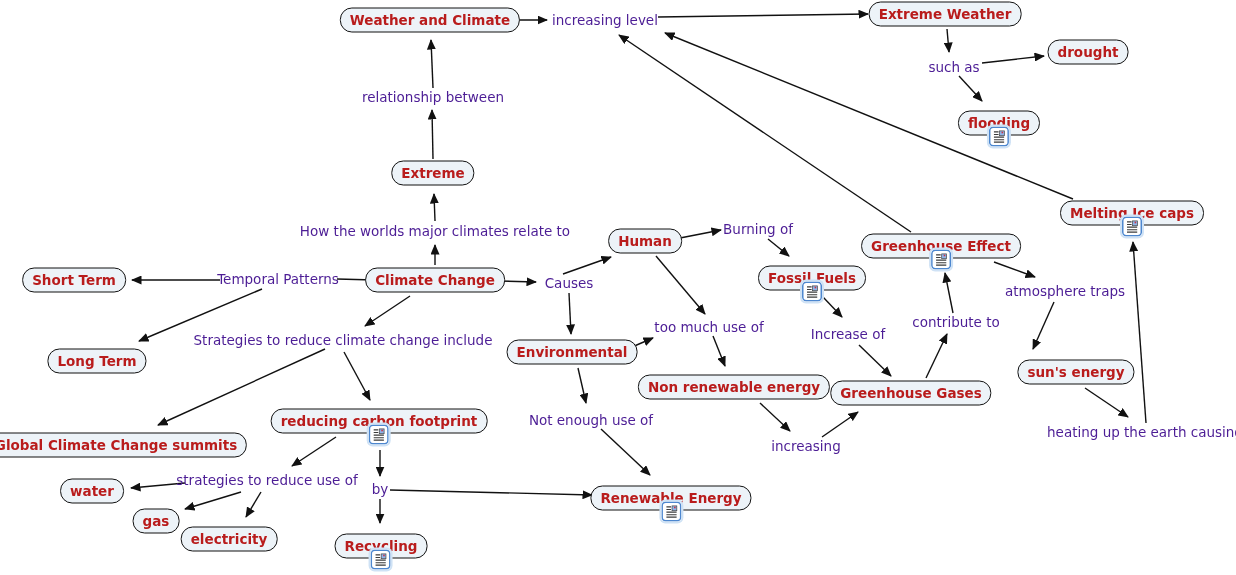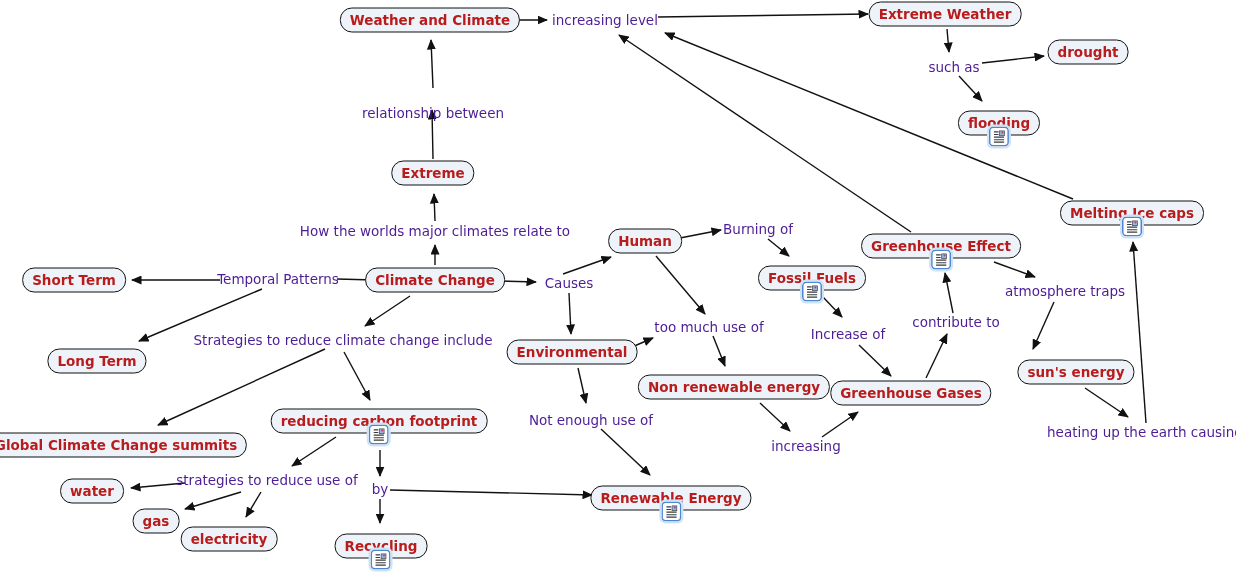--- a/index.html
+++ b/index.html
@@ -174,21 +174,21 @@
           <g stroke="#3a3a3a" stroke-width="1.1">
             <line x1="5" y1="5.4" x2="9.6" y2="5.4"></line>
             <line x1="5" y1="8" x2="9.6" y2="8"></line>
             <line x1="5" y1="10.6" x2="15.2" y2="10.6"></line>
             <line x1="5" y1="13.2" x2="15.2" y2="13.2"></line>
             <line x1="5" y1="15.6" x2="15.2" y2="15.6"></line>
           </g>
         </svg></div></div>
     <div class="link-label" style="left: 605px; top: 20px;">increasing level</div>
     <div class="link-label" style="left: 954px; top: 67px;">such as</div>
-    <div class="link-label" style="left: 433px; top: 97px; margin-top: 16px;">relationship between</div>
+    <div class="link-label" style="left: 433px; top: 97px;">relationship between</div>
     <div class="link-label" style="left: 435px; top: 231px;">How the worlds major climates relate to</div>
     <div class="link-label" style="left: 278px; top: 279px;">Temporal Patterns</div>
     <div class="link-label" style="left: 569px; top: 283px;">Causes</div>
     <div class="link-label" style="left: 343px; top: 340px;">Strategies to reduce climate change include</div>
     <div class="link-label" style="left: 267px; top: 480px;">strategies to reduce use of</div>
     <div class="link-label" style="left: 380px; top: 489px;">by</div>
     <div class="link-label" style="left: 591px; top: 420px;">Not enough use of</div>
     <div class="link-label" style="left: 709px; top: 327px;">too much use of</div>
     <div class="link-label" style="left: 758px; top: 229px;">Burning of</div>
     <div class="link-label" style="left: 848px; top: 334px;">Increase of</div>

